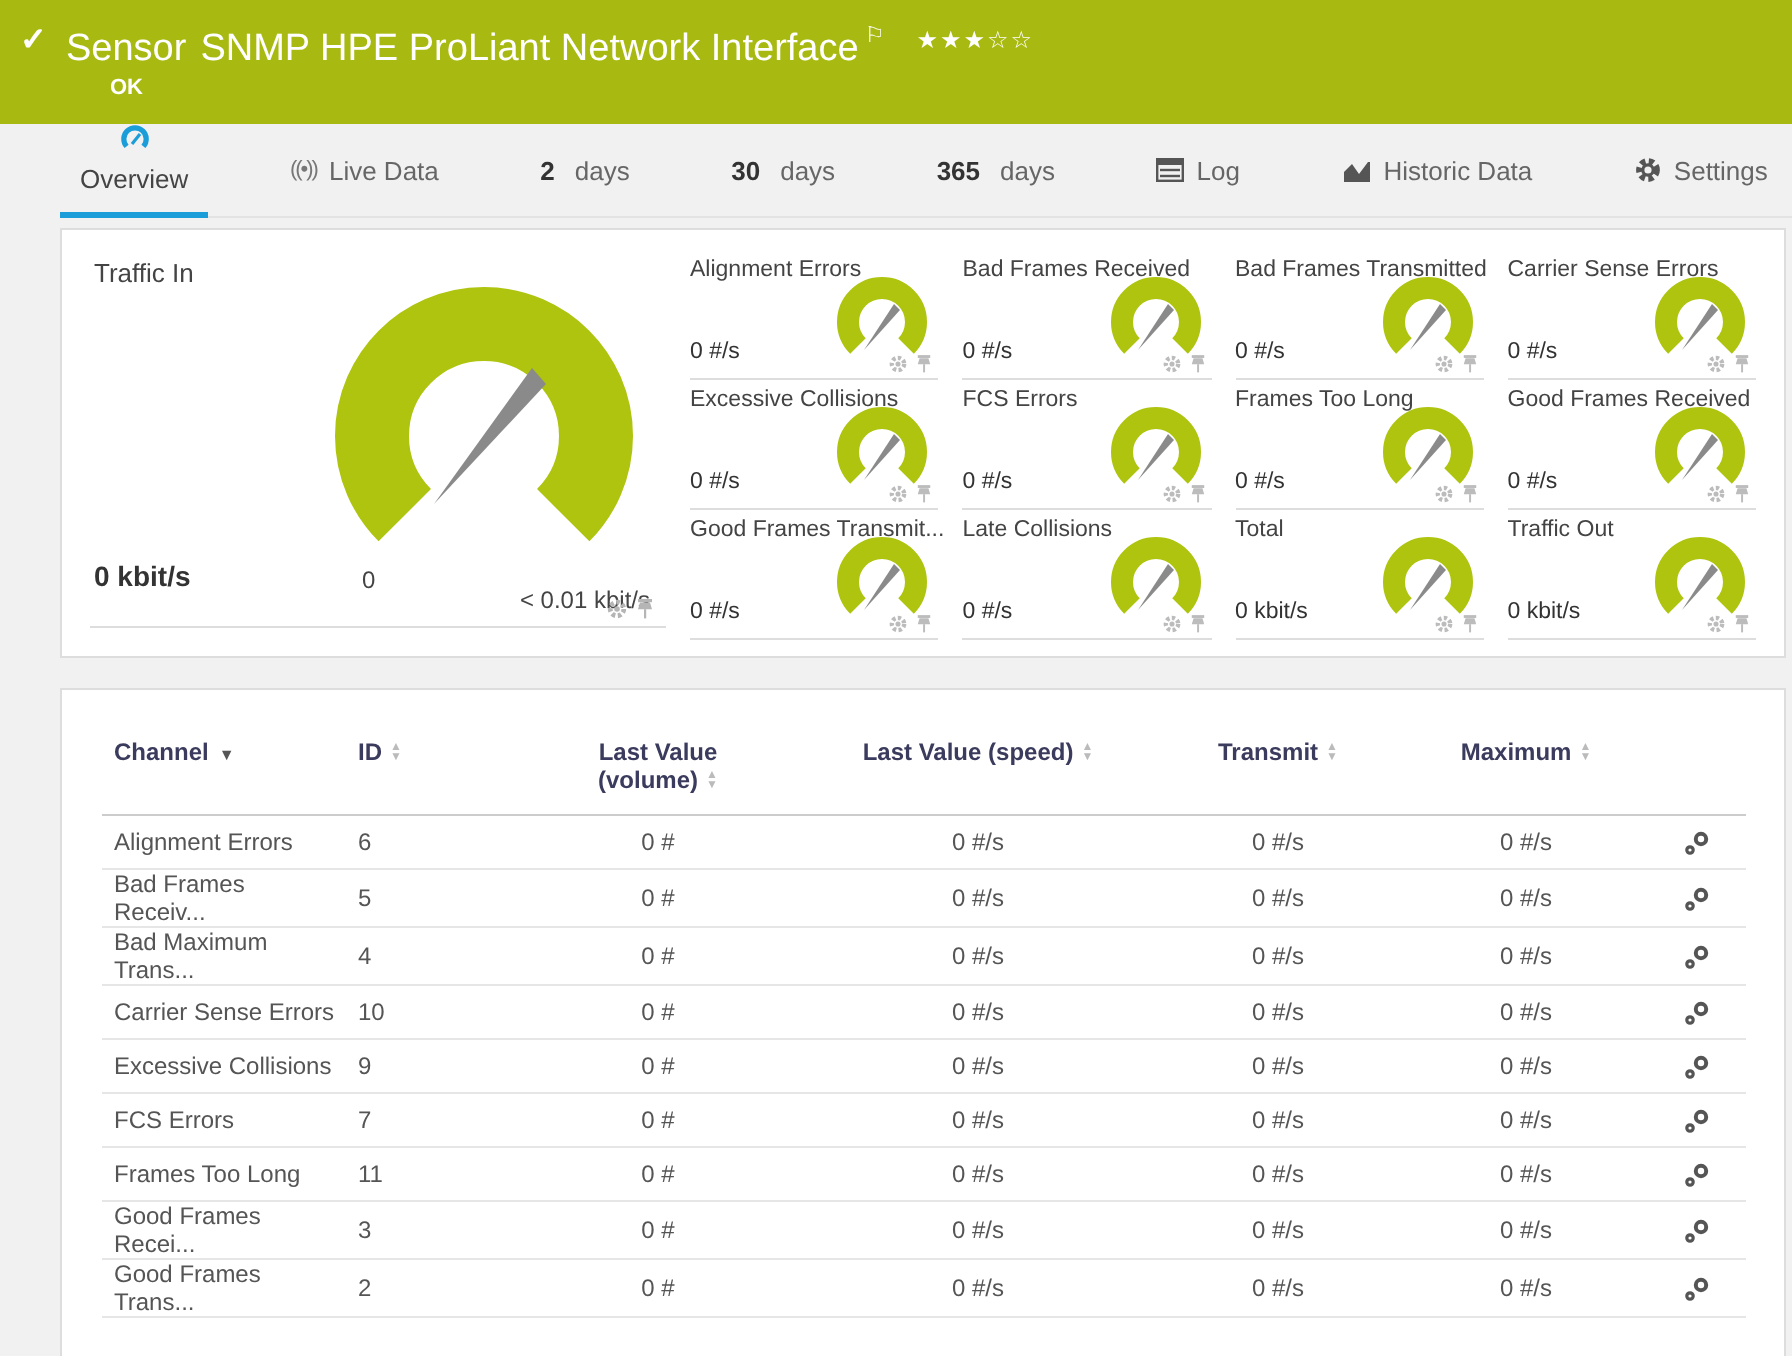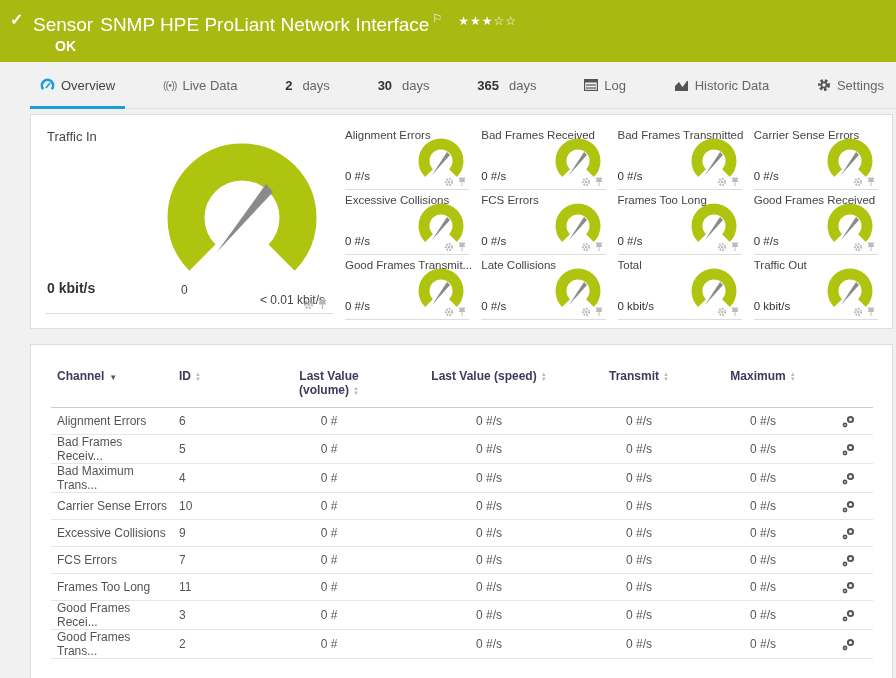--- a/index.html
+++ b/index.html
@@ -6,28 +6,28 @@
   html,body { width:896px; height:678px; overflow:hidden; background:#f1f1f1;
     font-family:"Liberation Sans", sans-serif; }
 
   
   .topbar { height:62px; background:#a8ba11; color:#fff; position:relative; }
   .topbar .check { position:absolute; left:10px; top:10px; font-size:16px; font-weight:bold; }
   .title-line { padding:7px 0 0 33px; font-size:19px; line-height:22px; white-space:nowrap; }
   .kind { margin-right:7px; }
   .flag { font-size:11px; vertical-align:9px; margin-left:3px; }
   .stars { font-size:12px; letter-spacing:1px; margin-left:16px; vertical-align:6px; }
-  .ok-line { margin-left:55px; font-size:14px; font-weight:bold; margin-top:2px; }
+  .ok-line { margin-left:55px; font-size:11px; font-weight:bold; margin-top:2px; }
 
   
   .tabsbar { display:flex; justify-content:space-between; align-items:stretch;
     height:47px; margin-left:30px; padding-right:2px; border-bottom:1px solid #e3e3e3; }
   .tab { display:flex; align-items:center; gap:6px; padding:0 10px; font-size:13px;
     color:#666; position:relative; cursor:pointer; white-space:nowrap; }
-  .tab.active { color:#444; }
+  .tab.active { color:#444;flex-direction:column; }
   .tab.active::after { content:''; position:absolute; left:0; right:0; bottom:-1px;
     height:3px; background:#1b9dd9; }
   .tab .num { font-weight:bold; color:#333; margin-right:4px; }
   .tab .glyph { font-size:11px; color:#777; letter-spacing:-1px; }
   .tab svg { display:block; }
 
   
   .panel { background:#fff; border:1px solid #ddd; margin-left:30px; width:863px; }
   .panel-gauges { margin-top:5px; height:215px; display:flex; padding:10px 14px; }
   .panel-table { margin-top:15px; padding:12px 20px; height:340px; }

